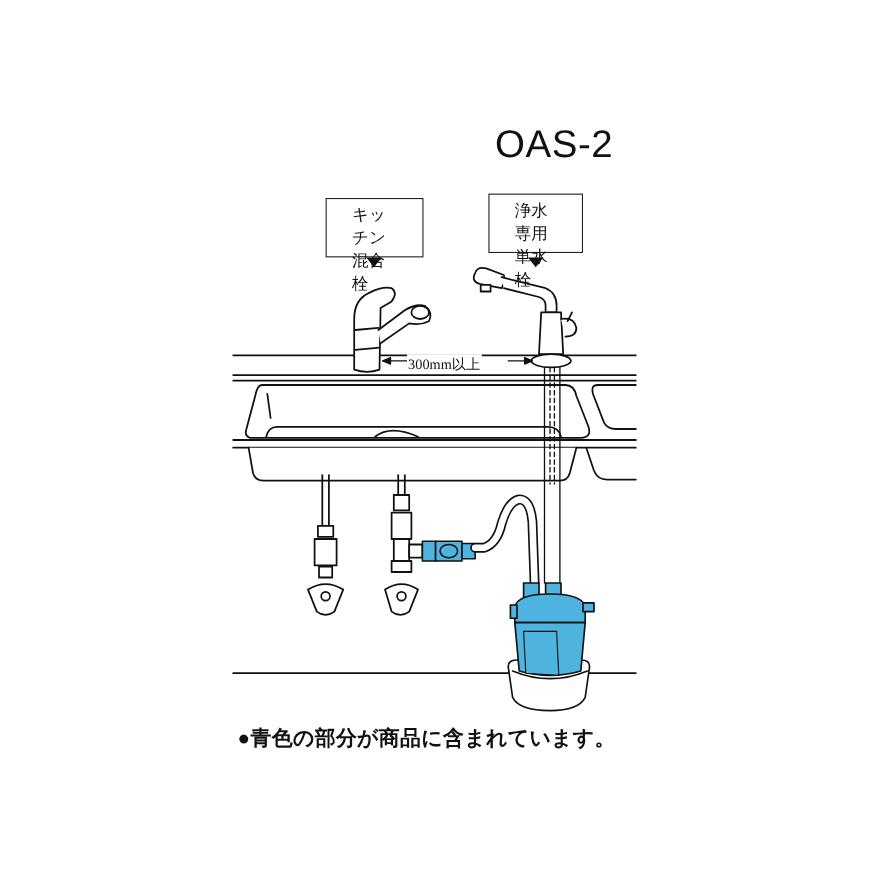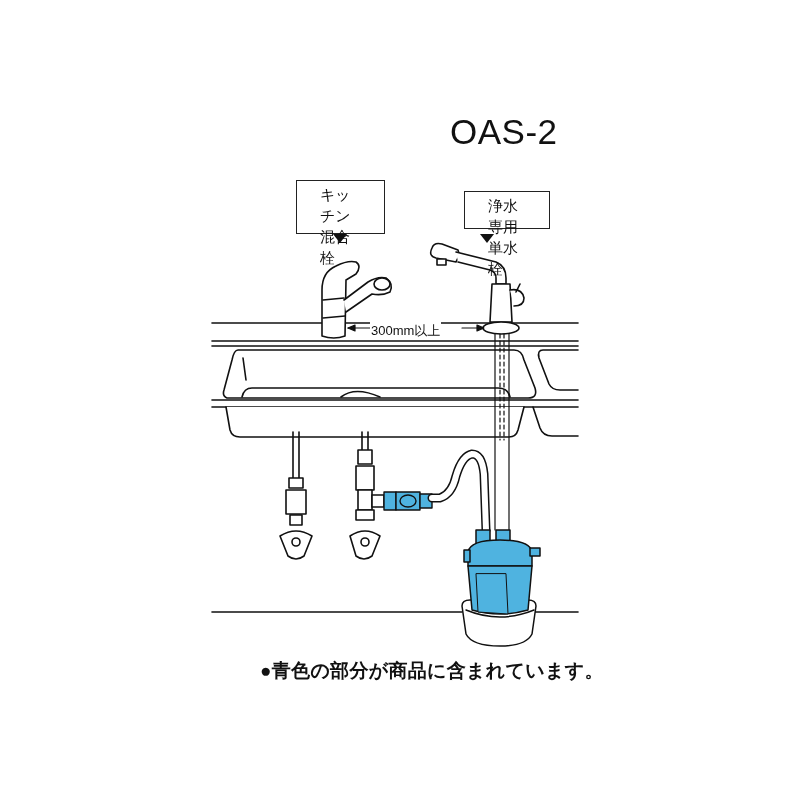--- a/index.html
+++ b/index.html
@@ -3,27 +3,27 @@
 <meta charset="utf-8">
 <style>
   html, body { margin: 0; padding: 0; background: #ffffff; }
   body { width: 800px; height: 800px; position: relative; overflow: hidden;
          font-family: "Liberation Sans", "DejaVu Sans", sans-serif; color: #111; }
   .model { position: absolute; left: 450px; top: 112px; font-size: 35px; letter-spacing: 0.5px; }
   .callout { position: absolute; border: 1.5px solid #222; background: #fff;
              font-family: "DejaVu Sans", sans-serif; font-size: 15px; line-height: 21px;
              padding: 4px 23px; box-sizing: border-box; }
   .callout-kitchen { left: 296px; top: 180px; width: 89px; height: 54px; }
-  .callout-pure { left: 444px; top: 191px; width: 86px; height: 38px; margin-left: 20px; }
+  .callout-pure { left: 444px; top: 176px; width: 86px; height: 54px; }
   .tri { position: absolute; width: 0; height: 0; border-left: 7px solid transparent;
          border-right: 7px solid transparent; border-top: 9px solid #111; }
   .dim-label { position: absolute; left: 370px; top: 322px; font-size: 13px;
-               font-family: Liberation Sans, sans-serif; background: #fff; padding: 0 1px; text-align: center; }
+               font-family: Liberation Serif, serif; background: #fff; padding: 0 1px; text-align: center; }
   .note { position: absolute; left: 216px; top: 658px; font-size: 19px;
-          font-family: Liberation Sans, sans-serif; font-weight: bold; letter-spacing: 0.3px; margin-left: 44px; }
+          font-family: Liberation Mono, monospace; font-weight: bold; letter-spacing: 0.3px; }
   svg.art { position: absolute; left: 0; top: 0; }
 </style>
 </head>
 <body>
 
 <svg class="art" width="800" height="800" viewBox="0 0 800 800" fill="none" stroke="#111" stroke-width="1.6" stroke-linecap="round" stroke-linejoin="round">
 
   <g>
     <line x1="212" y1="323" x2="578" y2="323"></line>
     <line x1="212" y1="341" x2="578" y2="341"></line>

